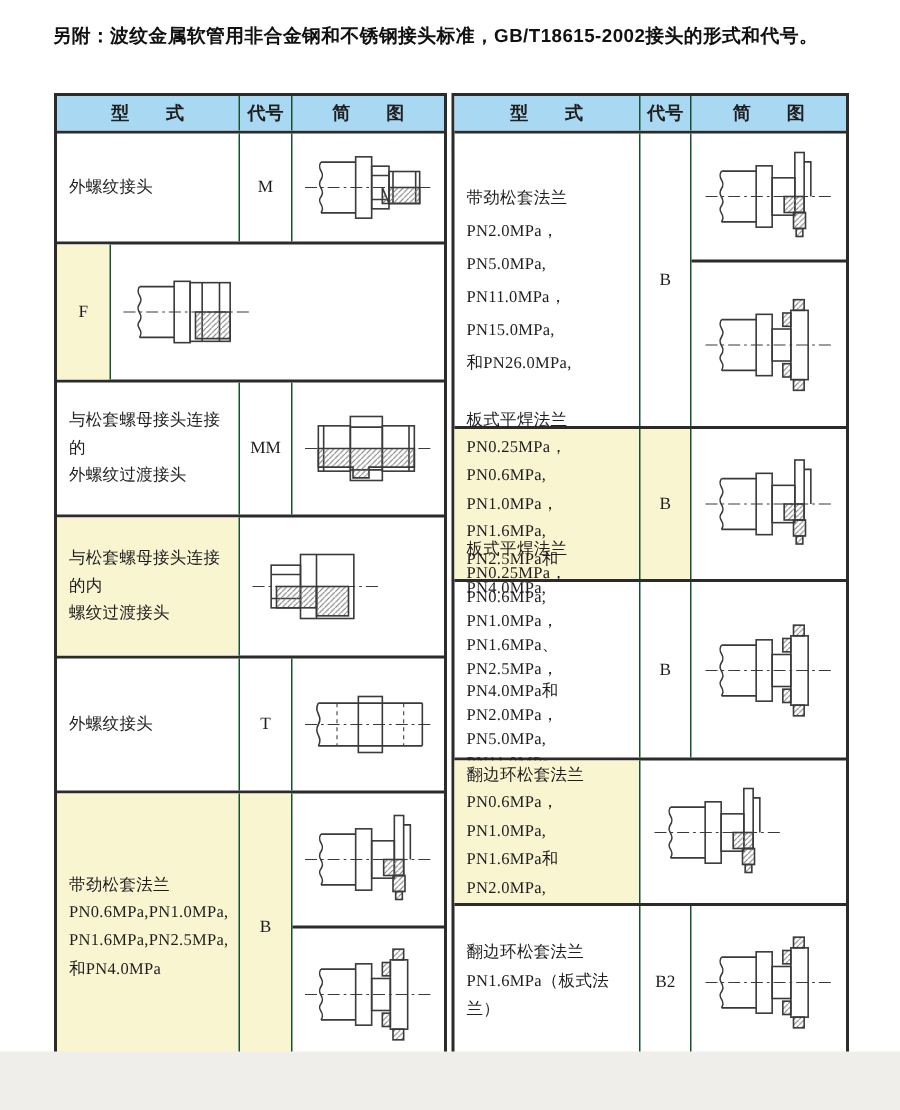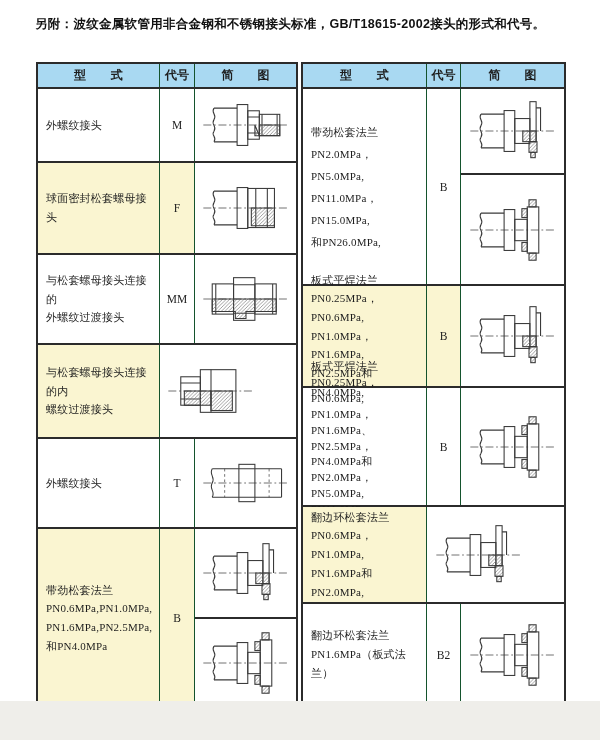--- a/index.html
+++ b/index.html
@@ -136,21 +136,20 @@
         <div class="c type">外螺纹接头</div>
         <div class="c code">M</div>
         <div class="c diag">
             <svg class="dsvg" viewBox="0 0 100 72">
               <use href="#sym-male"></use>
             </svg>
           </div>
       </div>
 
       <div class="row" style="height:90px">
-        <div class="c type hl">球面密封松套螺母接头</div>
         <div class="c code hl">F</div>
         <div class="c diag">
             <svg class="dsvg" viewBox="0 0 100 72">
               <use href="#sym-nut"></use>
             </svg>
           </div>
       </div>
 
       <div class="row" style="height:88px">
         <div class="c type">与松套螺母接头连接的

